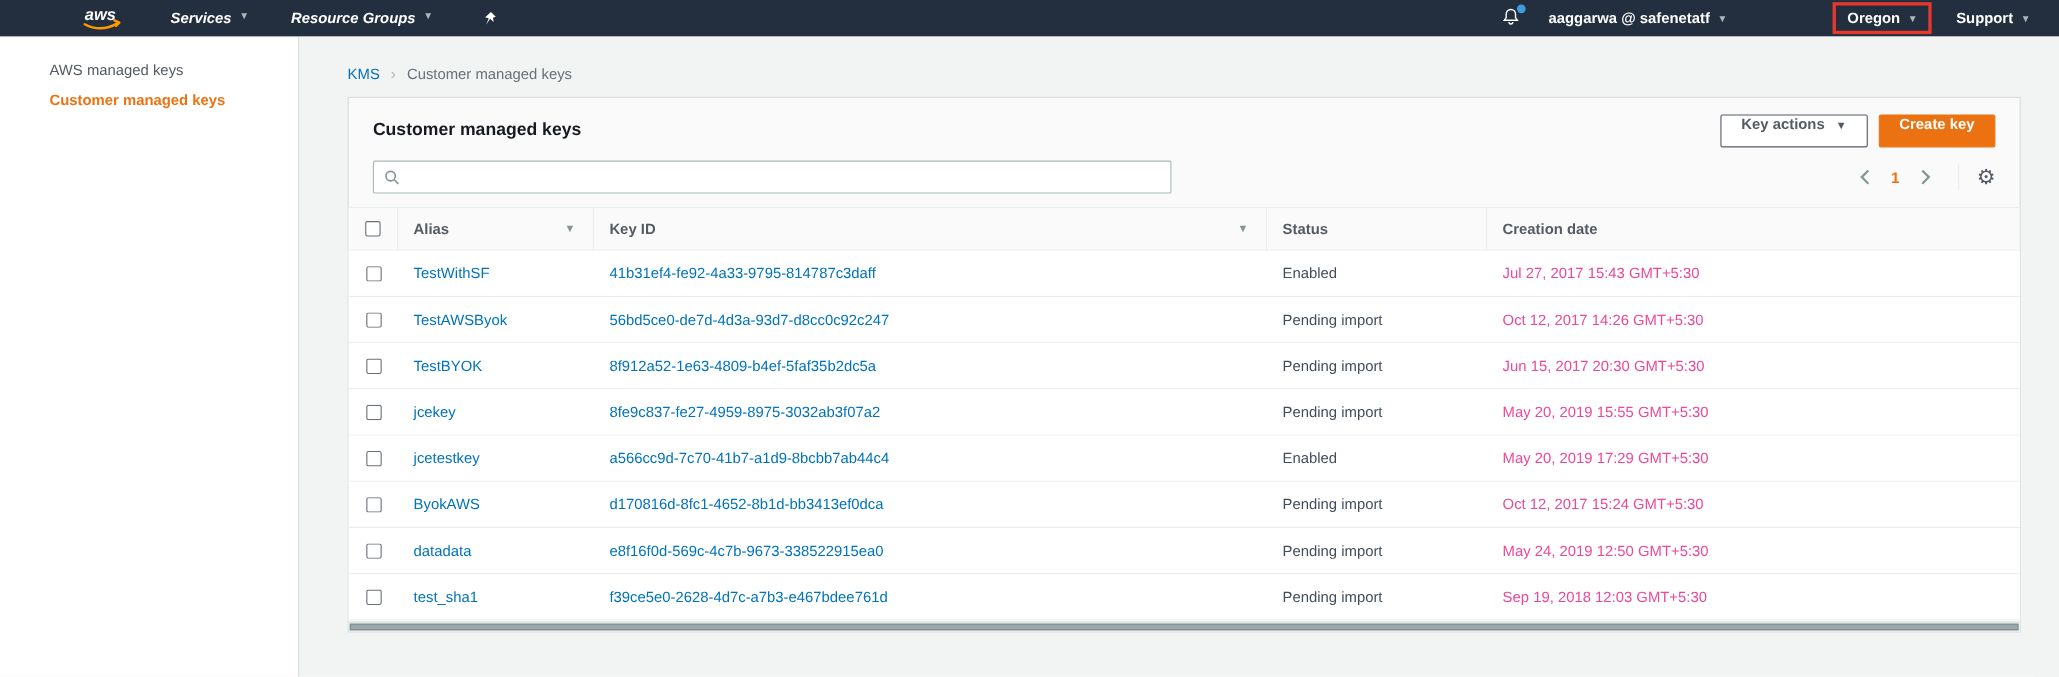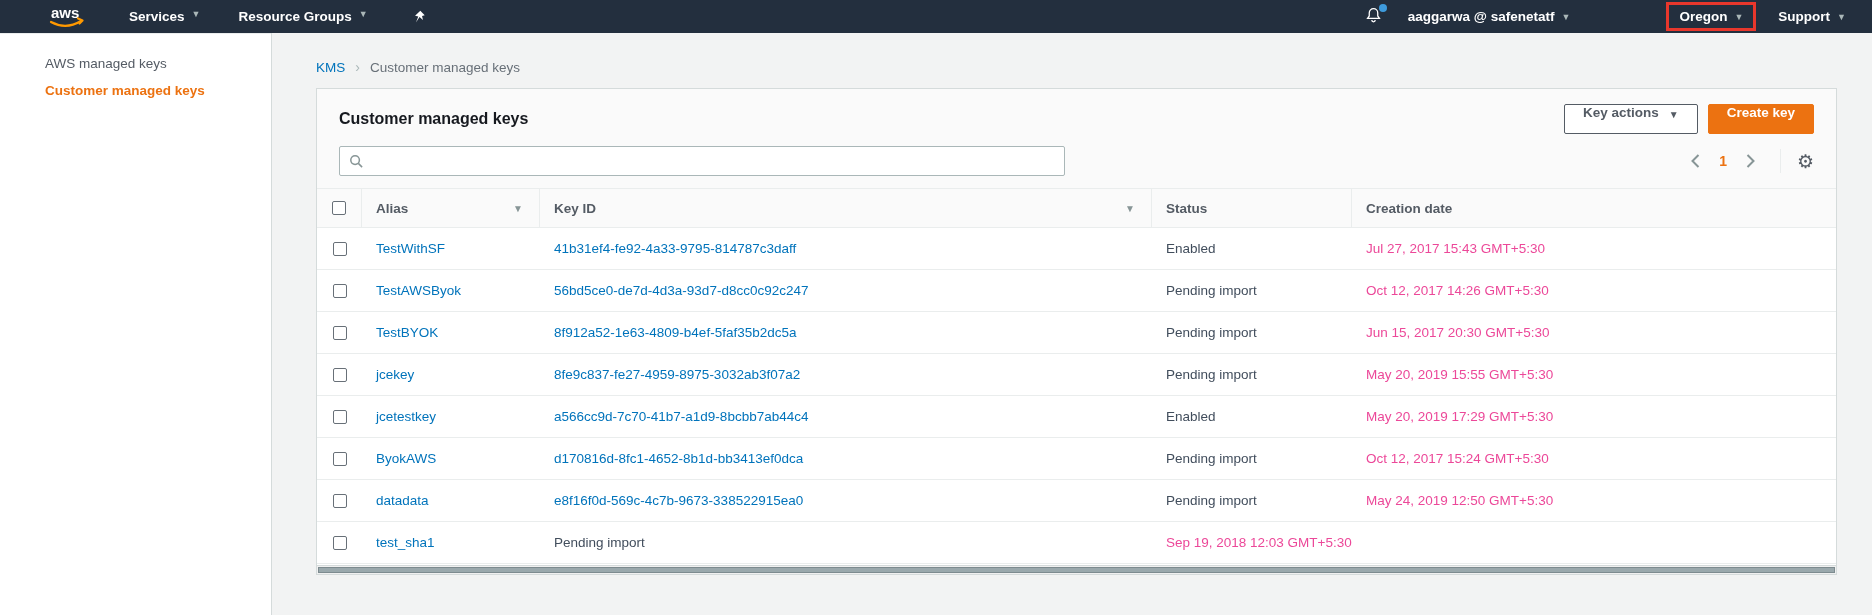--- a/index.html
+++ b/index.html
@@ -10,21 +10,21 @@
     overflow:hidden;
     position:relative;
   }
 
   
   .topnav {
     height:33px; background:#232f3e; color:#fff;
     display:flex; align-items:center; font-size:13.5px;
     position:relative; z-index:5;
   }
-  .nav-left { display:flex; align-items:center; padding-left:45px; }
+  .nav-left { display:flex; align-items:center; padding-left:71px;font-style:italic; }
   .aws-logo { margin-right:42px; display:flex; align-items:center; }
   .nav-item { font-weight:bold; color:#ffffff; margin-right:38px; display:flex; align-items:flex-start; cursor:pointer; }
   .caret { font-size:9px; color:#aab7b8; margin-left:7px; }
   .pin-btn { margin-left:6px; cursor:pointer; display:flex; align-items:center; }
   .nav-right { margin-left:auto; display:flex; align-items:center; padding-right:22px; }
   .bell-wrap { position:relative; margin-right:26px; cursor:pointer; }
   .bell-dot { position:absolute; top:-2px; right:-5px; width:8px; height:8px; border-radius:50%; background:#3e9bdc; }
   .nav-account { font-weight:bold; margin-right:96px; display:flex; align-items:center; cursor:pointer; }
   .nav-region { font-weight:bold; display:flex; align-items:center; cursor:pointer;
                 border:3px solid #e8372c; padding:4px 10px; margin-right:22px; }
@@ -291,20 +291,21 @@
     <div class="td"><a class="cell-link">e8f16f0d-569c-4c7b-9673-338522915ea0</a></div>
     <div class="td cell-status">Pending import</div>
     <div class="td cell-date">May 24, 2019 12:50 GMT+5:30</div>
   </div>
 
   <div class="grid-cols table-row">
     <div class="td td-check">
       <input type="checkbox" class="cb" style="">
     </div>
     <div class="td"><a class="cell-link">test_sha1</a></div>
+    <div class="td"><a class="cell-link">f39ce5e0-2628-4d7c-a7b3-e467bdee761d</a></div>
     <div class="td cell-status">Pending import</div>
     <div class="td cell-date">Sep 19, 2018 12:03 GMT+5:30</div>
   </div>
 </div>
 
     <div class="hscroll">
       <div class="hscroll-thumb"></div>
     </div>
 
   </section>

